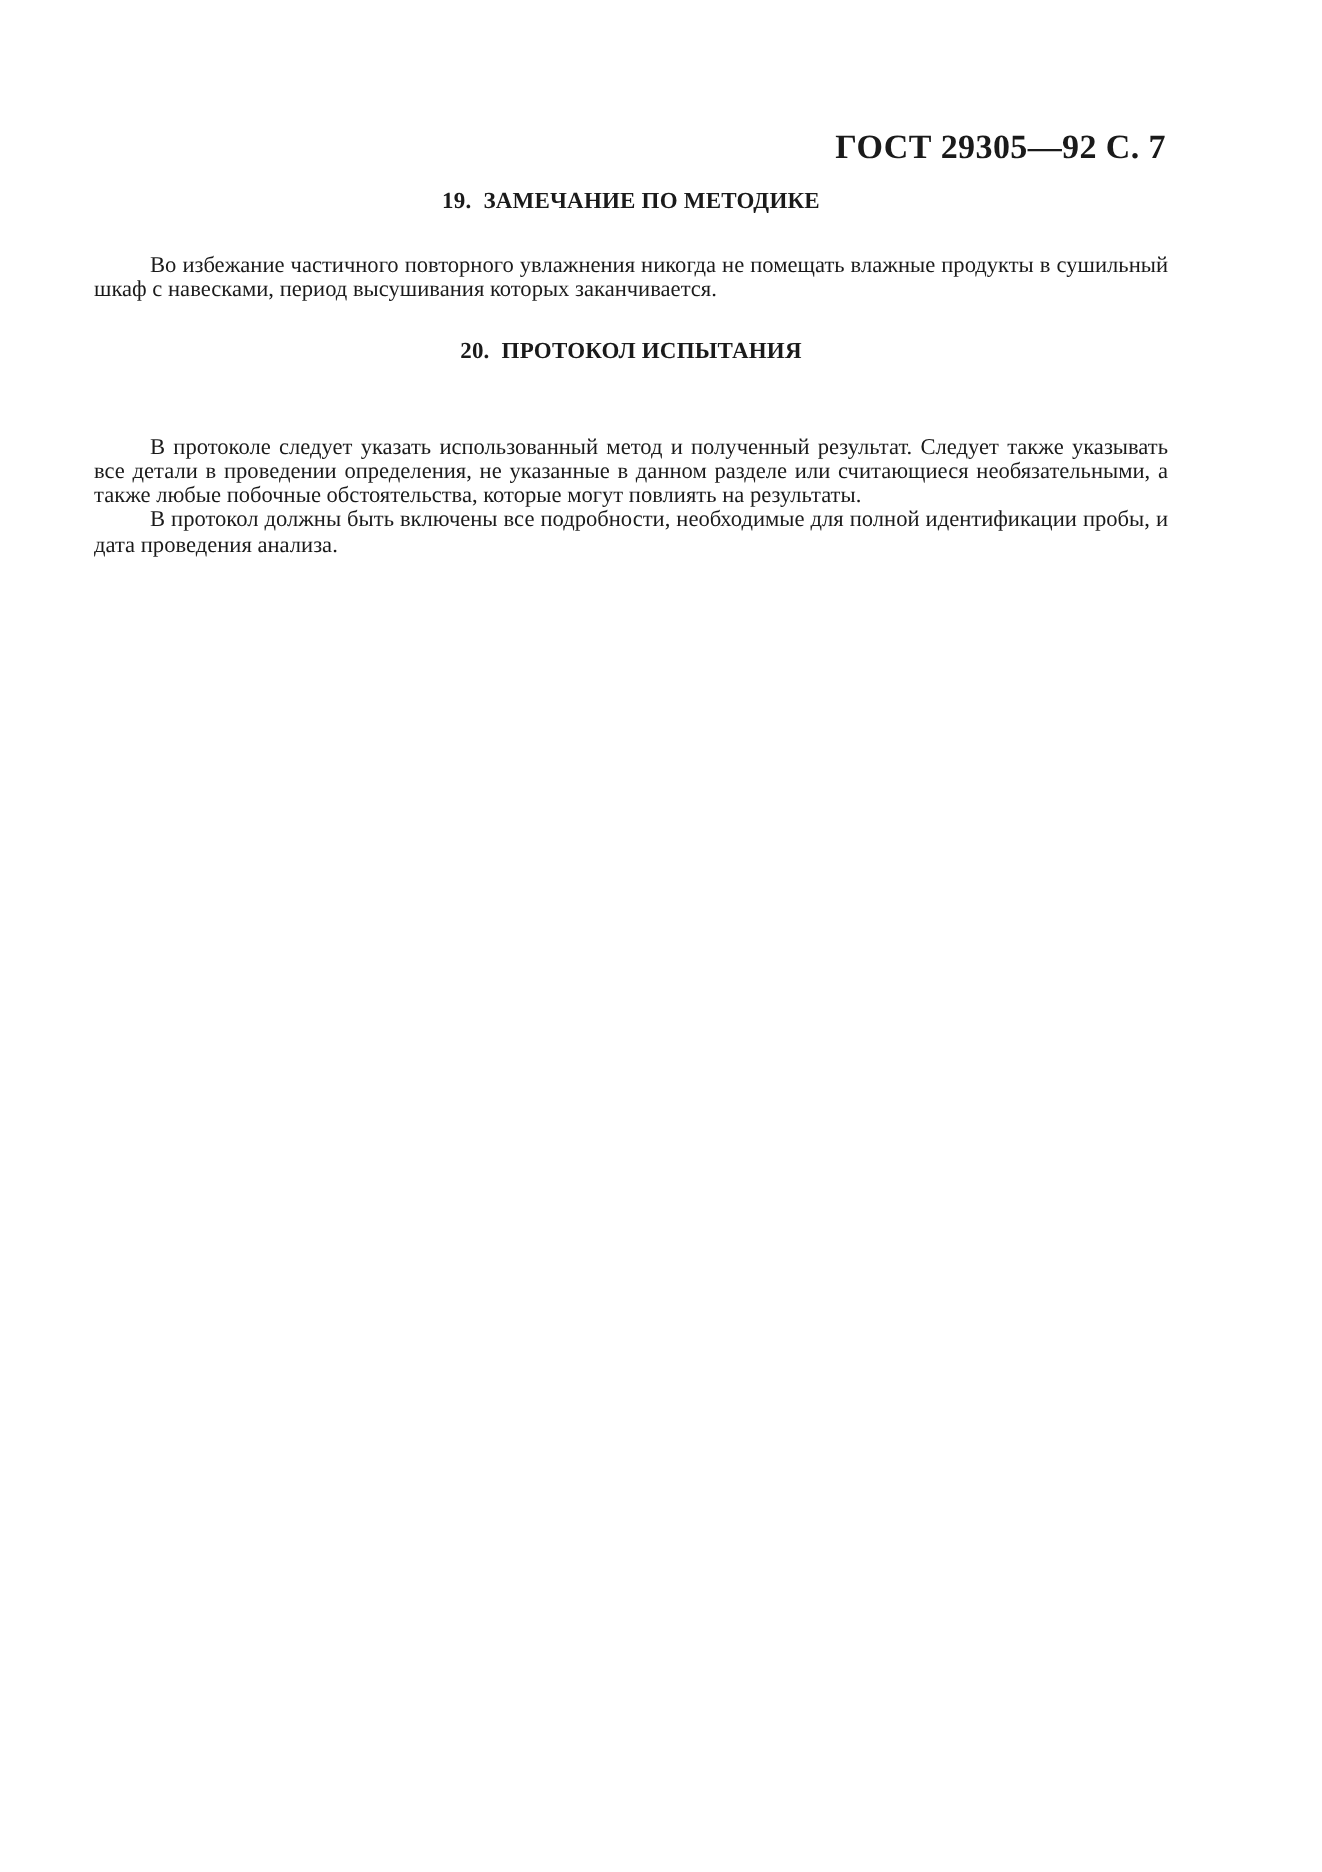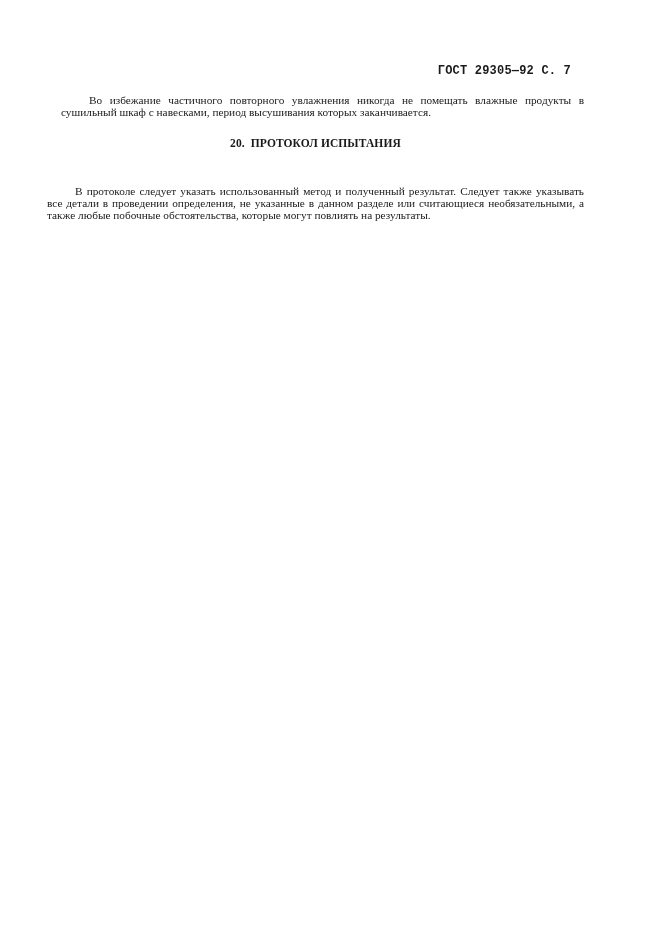--- a/index.html
+++ b/index.html
@@ -1,31 +1,35 @@
 <!DOCTYPE html>
 <html><head>
 <meta charset="utf-8">
 <style>
   html, body { margin: 0; padding: 0; background: #ffffff; }
   body { width: 661px; height: 936px; position: relative; overflow: hidden;
          font-family: "Liberation Serif", "DejaVu Serif", serif; color: #1a1a1a; }
-  .page-header { position: absolute; top: 64px; right: 90px; font-weight: bold; font-size: 12px; letter-spacing: 0.2px; font-family: Liberation Mono, monospace; }
+  .page-header { position: absolute; top: 64px; right: 78px; font-weight: bold; font-size: 17px; letter-spacing: 0.2px; }
   .content { position: absolute; left: 47px; width: 537px; top: 94px; }
   .heading { text-align: center; font-weight: bold; font-size: 11.5px; letter-spacing: 0.1px; margin: 0; line-height: 14px; }
   .heading .num { margin-right: 6px; }
   .para { font-size: 11.3px; line-height: 12.3px; text-align: justify; text-indent: 28px; margin: 0; }
   .s19-head { margin-bottom: 19px; }
-  .s19-body { margin-bottom: 17px; margin-left: 14px; }
+  .s19-body { margin-bottom: 17px; }
   .s20-head { margin-bottom: 35px; }
 </style>
 </head>
 <body>
 
 <div class="page-header">ГОСТ 29305—92 С. 7</div>
 
 <div class="content">
+  <h2 class="heading s19-head">
+    <span class="num">19.</span><span>ЗАМЕЧАНИЕ ПО МЕТОДИКЕ</span>
+  </h2>
   <p class="para s19-body">Во избежание частичного повторного увлажнения никогда не помещать влажные продукты в сушильный шкаф с навесками, период высушивания которых заканчивается.</p>
 
   <h2 class="heading s20-head">
     <span class="num">20.</span><span>ПРОТОКОЛ ИСПЫТАНИЯ</span>
   </h2>
   <p class="para">В протоколе следует указать использованный метод и полученный результат. Следует также указывать все детали в проведении определения, не указанные в данном разделе или считающиеся необязательными, а также любые побочные обстоятельства, которые могут повлиять на результаты.</p>
+  <p class="para">В протокол должны быть включены все подробности, необходимые для полной идентификации пробы, и дата проведения анализа.</p>
 </div>
 
 </body></html>

